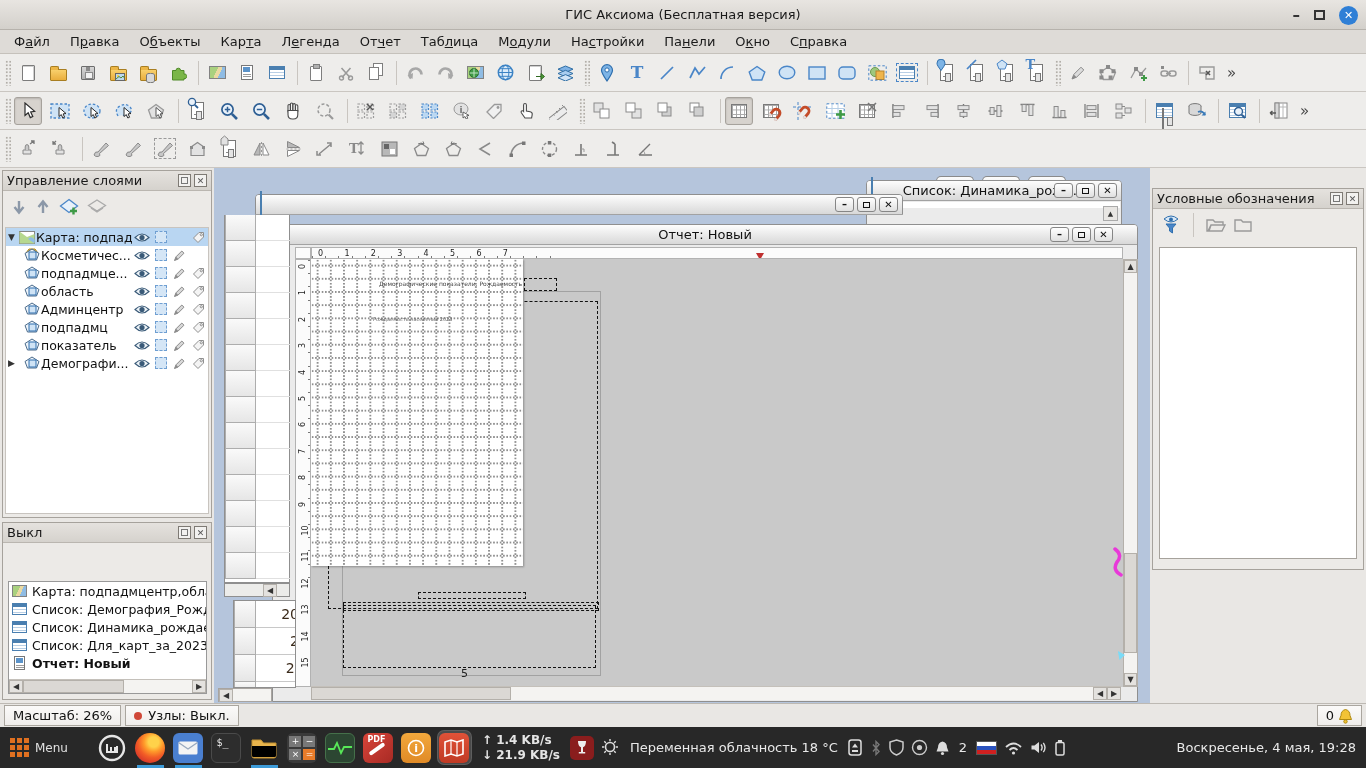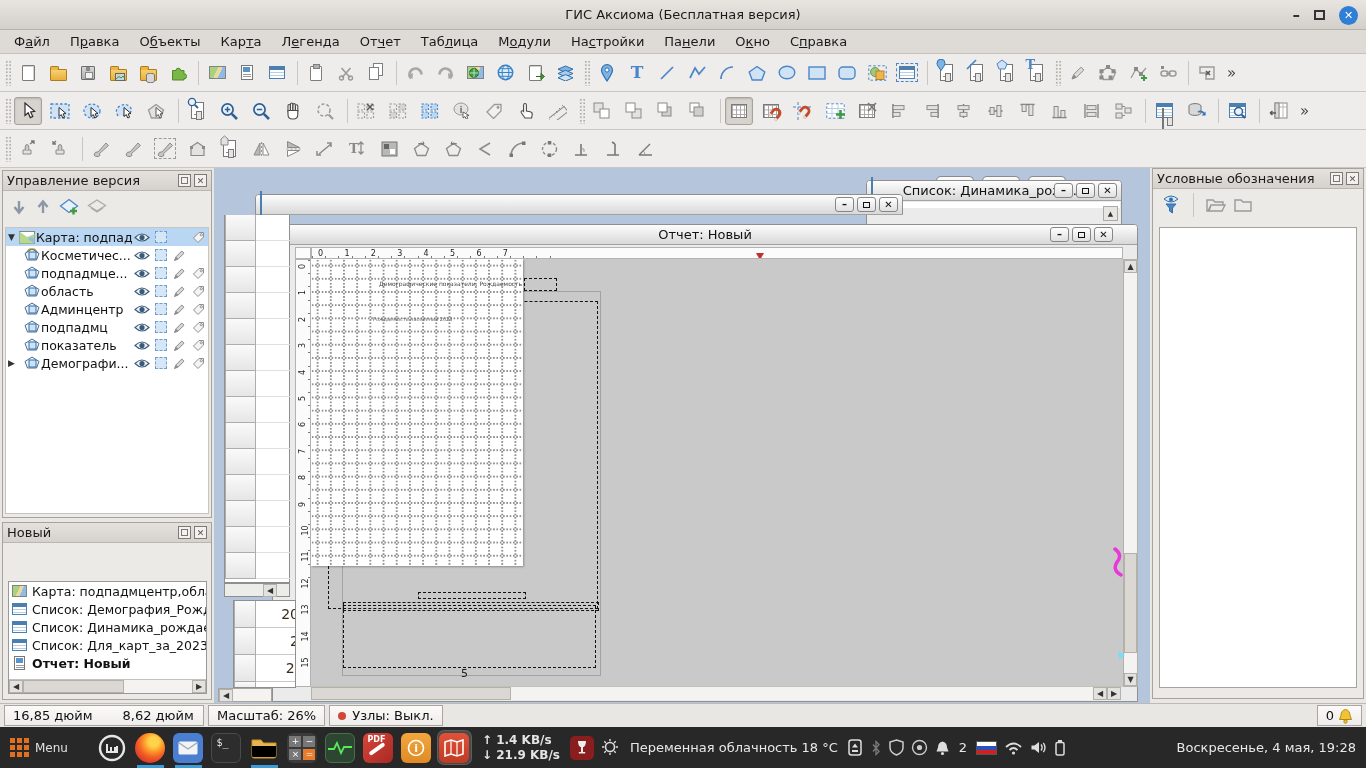--- a/index.html
+++ b/index.html
@@ -51,21 +51,21 @@
 #main{position:absolute;left:0;top:168px;width:1366px;height:535px;background:#e9e7e4}
 .mdi{position:absolute;left:214px;top:0;width:936px;height:535px;background:#b5c5dc;overflow:hidden}
 .panel{position:absolute;border:1px solid #a6a29c;background:#eceae7}
 .phead{height:20px;background:linear-gradient(#e5e2de,#d5d2cd);display:flex;align-items:center;padding:0 4px;border-bottom:1px solid #bab6b0}
 .ptitle{font-size:13px;color:#1a1a1a;flex:1}
 .pbtn{width:13px;height:13px;border:1px solid #7e7a74;background:#f2f1ef;margin-left:3px;display:flex;align-items:center;justify-content:center;font-size:9px;color:#555;position:relative}
 .pbtn.float::before{content:"";position:absolute;right:2px;top:2px;width:5px;height:5px;border:1px solid #777}
 .pbtn.float::after{content:"";position:absolute;left:2px;bottom:2px;width:5px;height:5px;border:1px solid #777;background:#f2f1ef}
 #layers-panel{left:2px;top:2px;width:210px;height:348px}
 #windows-panel{left:2px;top:354px;width:210px;height:178px}
-#legend-panel{left:1152px;top:0;width:212px;height:531px}
+#legend-panel{left:1152px;top:20px;width:212px;height:382px}
 .ptools{height:32px;display:flex;align-items:center;gap:8px;padding:0 8px}
 .tree{position:absolute;left:2px;top:56px;right:2px;bottom:3px;background:#fff;border:1px solid #c8c4bf;overflow:hidden}
 .trow{height:18px;display:flex;align-items:center;font-size:12.5px;color:#111}
 .trow.sel{background:#b9d6f2}
 .texp{width:11px;font-size:9px;color:#333;text-align:center;flex:0 0 auto}
 .tico{width:19px;flex:0 0 auto;display:flex;justify-content:center}
 .tlabel{flex:1;white-space:nowrap;overflow:hidden}
 .tslot{width:19px;flex:0 0 auto;display:flex;justify-content:center;align-items:center}
 .chk{width:12px;height:12px;border:1px dashed #6f9fd2;background:#d5e6f6}
 
@@ -864,21 +864,21 @@
         <svg width="17" height="16" viewBox="0 0 17 16">
           <path d="M2 14 h13 M2 14 L13 3" stroke="#777" stroke-width="1.4"></path>
           <path d="M8 14 a6 6 0 0 0 -2 -4.5" fill="none" stroke="#999"></path>
         </svg>
       </div>
     </div>
 
   <div id="main">
     <div class="panel" id="layers-panel">
       <div class="phead">
-        <span class="ptitle">Управление версия</span>
+        <span class="ptitle">Управление слоями</span>
         <span class="pbtn float"></span>
         <span class="pbtn">✕</span>
       </div>
       <div class="ptools" id="layers-tools">
           <span>
             <svg width="16" height="16" viewBox="0 0 16 16">
               <path d="M8 2 v10 M3.5 8 L8 13.5 L12.5 8" fill="none" stroke="#8c98a8" stroke-width="2.4"></path>
             </svg>
           </span>
           <span>
@@ -1145,21 +1145,21 @@
                 <path d="M1.5 7 L7 1.5 H11.5 V6 L6 11.5Z" fill="#f4f4f4" stroke="#909090"></path>
                 <circle cx="9.3" cy="3.7" r="1.1" fill="none" stroke="#909090"></circle>
               </svg>
             </span>
           </div>
         </div>
     </div>
 
     <div class="panel" id="windows-panel">
       <div class="phead">
-        <span class="ptitle">Новый</span>
+        <span class="ptitle">Выкл</span>
         <span class="pbtn float"></span>
         <span class="pbtn">✕</span>
       </div>
       <div class="wlist" id="win-list">
           <div class="wrow">
             <span class="tico">
               <i class="sp-map" style="width:15px;height:12px"></i>
             </span>
             <span>Карта: подпадмцентр,облас</span>
           </div>
@@ -1378,24 +1378,20 @@
             <svg width="18" height="16" viewBox="0 0 18 16">
               <path d="M1 3 h6 l2 2 h8 v9 H1Z" fill="none" stroke="#9a9a9a" stroke-width="1.4"></path>
             </svg>
           </span>
       </div>
       <div style="position:absolute;left:6px;top:58px;right:6px;bottom:10px;background:#fff;border:1px solid #a6a29c"></div>
     </div>
   </div>
 
   <div id="statusbar">
-    <div class="sbox" style="width:200px">
-      <span>16,85 дюйм</span>
-      <span style="margin-left:24px">8,62 дюйм</span>
-    </div>
     <div class="sbox">
       <span>Масштаб: 26%</span>
     </div>
     <div class="sbox">
       <span class="reddot"></span>
       <span>Узлы: Выкл.</span>
     </div>
     <div class="sbox" style="position:absolute;right:4px;gap:4px">
       <span>0</span>
       <svg width="15" height="16" viewBox="0 0 15 16">

